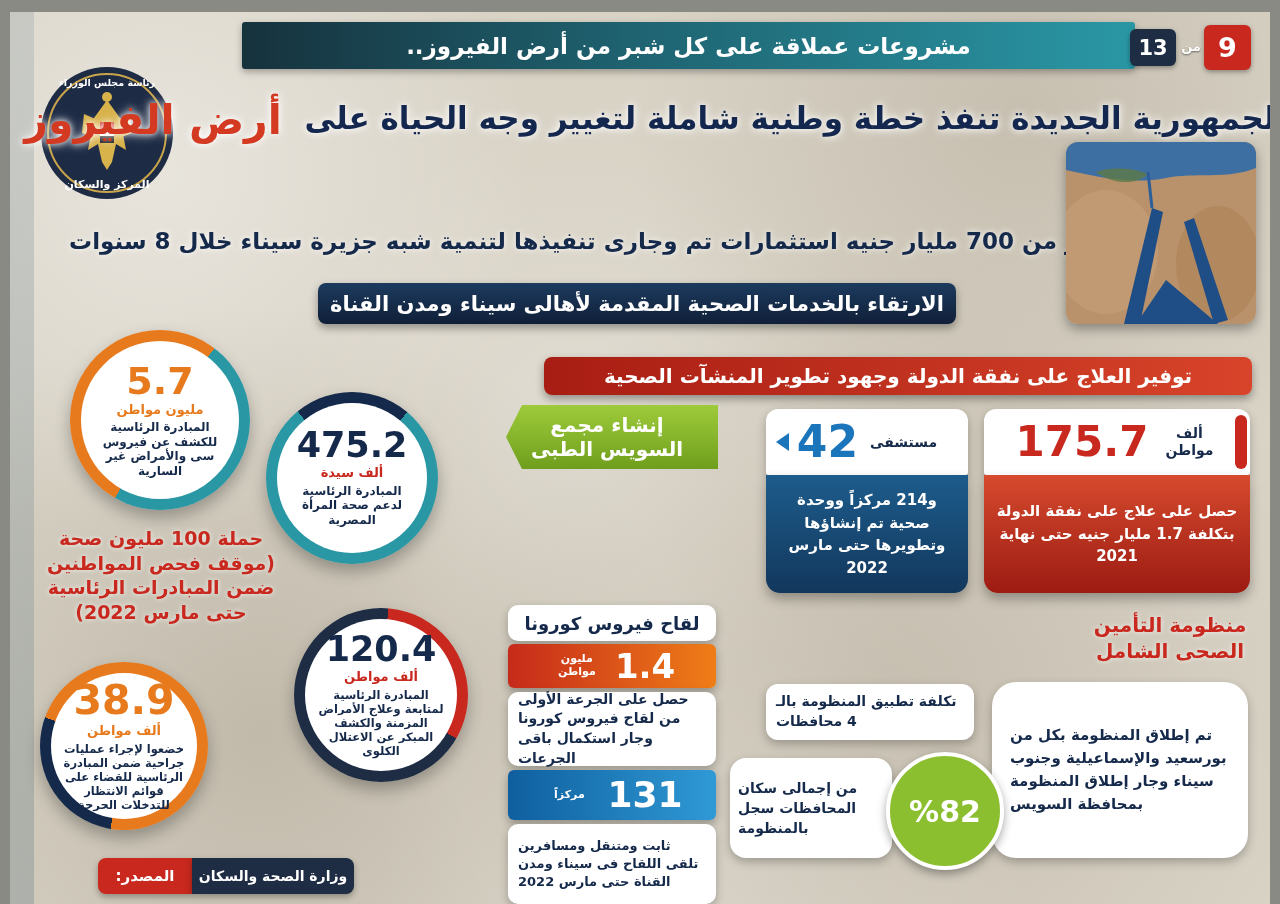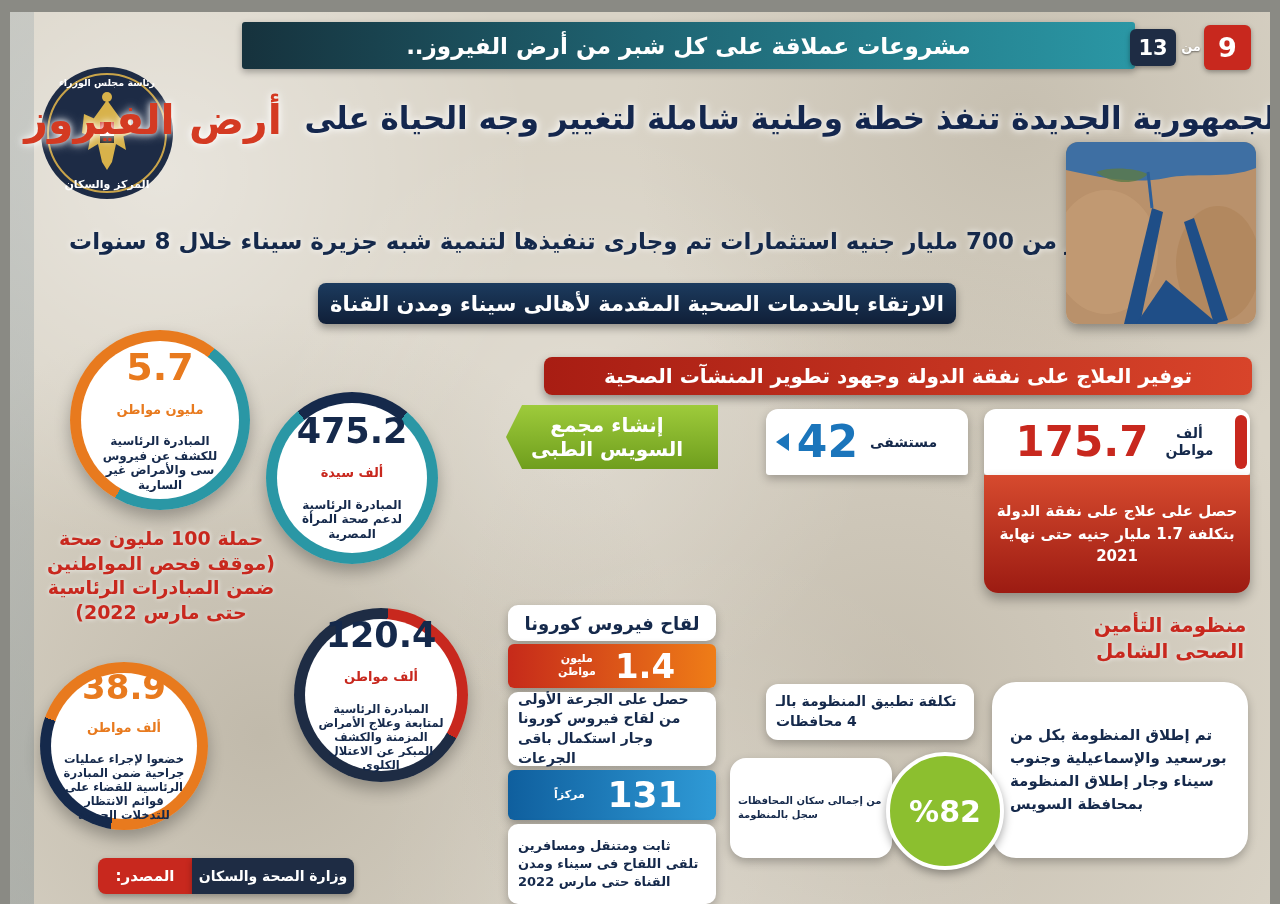--- a/index.html
+++ b/index.html
@@ -51,21 +51,21 @@
     color:#fff;font-size:20px;background:linear-gradient(90deg,#a81d13,#d8442a);border-radius:8px;
     box-shadow:0 4px 8px rgba(0,0,0,.35)}
 
   
   .map{left:1056px;top:130px;width:190px;height:182px;border-radius:12px;overflow:hidden;
     box-shadow:0 5px 12px rgba(0,0,0,.35)}
 
   
   .circ{border-radius:50%;padding:11px;box-shadow:0 8px 16px rgba(0,0,0,.28)}
   .circ-in{width:100%;height:100%;border-radius:50%;background:#fff;display:flex;flex-direction:column;
-    align-items:center;justify-content:center;text-align:center;padding:4px 12px;gap:17px}
+    align-items:center;justify-content:center;text-align:center;padding:4px 12px;gap:3px}
   .cv{font-size:38px;line-height:1}
   .cu{font-size:13px;line-height:1.1}
   .cd{font-size:12px;color:#15294b;line-height:1.22}
 
   .campaign{left:36px;top:514px;width:230px;text-align:center;color:#c8281e;font-size:19px;line-height:1.3;
     text-shadow:0 0 5px rgba(255,255,255,.8)}
 
   
   .white-box{background:#fff;border-radius:10px;box-shadow:0 4px 10px rgba(0,0,0,.25);display:flex;
     align-items:center;justify-content:center;text-align:left;color:#15294b}
@@ -99,21 +99,21 @@
   .num-red{font-size:42px;color:#c8281e;line-height:1}
   .unit-navy{font-size:14px;color:#15294b;line-height:1.2;text-align:center}
   .unit-narrow{width:58px}
   .red-bar{position:absolute;right:3px;top:6px;width:12px;height:54px;background:#c8281e;border-radius:6px}
   .tri-left{width:0;height:0;border-top:9px solid transparent;border-bottom:9px solid transparent;
     border-right:13px solid #1b75bb;position:absolute;left:10px}
 
   .ins-title{left:1078px;top:600px;width:164px;text-align:center;color:#c8281e;font-size:20px;line-height:1.3;
     text-shadow:0 0 5px rgba(255,255,255,.8)}
   .cost-desc{left:756px;top:672px;width:208px;height:56px;font-size:14px;line-height:1.4;padding:4px 10px;border-radius:12px}
-  .pct-bubble{left:720px;top:746px;width:162px;height:100px;font-size:10px;line-height:1.45;padding:8px;border-radius:16px;z-index:1}
+  .pct-bubble{left:720px;top:746px;width:162px;height:100px;font-size:14px;line-height:1.45;padding:8px;border-radius:16px;z-index:1}
   .pct-circle{left:876px;top:740px;width:118px;height:118px;border-radius:50%;background:#8cbf2f;border:4px solid #fff;
     box-shadow:0 4px 10px rgba(0,0,0,.35);display:flex;align-items:center;justify-content:center;color:#fff;
     font-size:30px;direction:ltr;z-index:3}
   .launch-bubble{left:982px;top:670px;width:256px;height:176px;font-size:15px;line-height:1.55;padding:14px 18px;
     border-radius:24px;z-index:2}
 
   .src-label{left:88px;top:846px;width:94px;height:36px;background:#c8281e;border-radius:8px 0 0 8px;display:flex;
     align-items:center;justify-content:center;color:#fff;font-size:15px;box-shadow:0 3px 6px rgba(0,0,0,.3)}
   .src-value{left:182px;top:846px;width:162px;height:36px;background:#1e2c44;border-radius:0 8px 8px 0;display:flex;
     align-items:center;justify-content:center;color:#fff;font-size:14px;box-shadow:0 3px 6px rgba(0,0,0,.3)}
@@ -190,21 +190,21 @@
   <div class="abs circ" style="left:284px;top:596px;width:174px;height:174px;background:conic-gradient(from 120deg,#1e2c44 0 68%,#c8281e 68% 100%)">
     <div class="circ-in">
       <div class="cv" style="color:#15294b;font-size:35px">120.4</div>
       <div class="cu" style="color:#c8281e">ألف مواطن</div>
       <div class="cd" style="font-size:11.5px">المبادرة الرئاسية لمتابعة وعلاج الأمراض المزمنة والكشف المبكر عن الاعتلال الكلوى</div>
     </div>
   </div>
 
   <div class="abs circ" style="left:30px;top:650px;width:168px;height:168px;background:conic-gradient(from 290deg,#e87a1e 0 72%,#15294b 72% 100%)">
     <div class="circ-in">
-      <div class="cv" style="color:#e87a1e;font-size:34px">38.9</div>
+      <div class="cv" style="color:#e87a1e;font-size:41px">38.9</div>
       <div class="cu" style="color:#e87a1e">ألف مواطن</div>
       <div class="cd" style="font-size:11.5px">خضعوا لإجراء عمليات جراحية ضمن المبادرة الرئاسية للقضاء على قوائم الانتظار للتدخلات الحرجة</div>
     </div>
   </div>
 
   <div class="abs suez-label">إنشاء مجمع السويس الطبى</div>
 
   <div class="abs white-box vax-label">لقاح فيروس كورونا</div>
   <div class="abs val-box vax-val">
     <span class="big">1.4</span>
@@ -215,20 +215,21 @@
     <span class="big" style="font-size:36px">131</span>
     <span class="small">مركزاً</span>
   </div>
   <div class="abs white-box ctr-desc">ثابت ومتنقل ومسافرين تلقى اللقاح فى سيناء ومدن القناة حتى مارس 2022</div>
 
   <div class="group-top hosp-top">
     <span class="tri-left"></span>
     <span class="unit-navy">مستشفى</span>
     <span class="num-blue">42</span>
   </div>
+  <div class="group-bottom hosp-bottom">و214 مركزاً ووحدة صحية تم إنشاؤها وتطويرها حتى مارس 2022</div>
 
   <div class="group-top treat-top">
     <span class="unit-navy unit-narrow">ألف مواطن</span>
     <span class="num-red">175.7</span>
     <span class="red-bar"></span>
   </div>
   <div class="group-bottom treat-bottom">حصل على علاج على نفقة الدولة بتكلفة 1.7 مليار جنيه حتى نهاية 2021</div>
 
   <div class="abs ins-title">منظومة التأمين الصحى الشامل</div>
 

